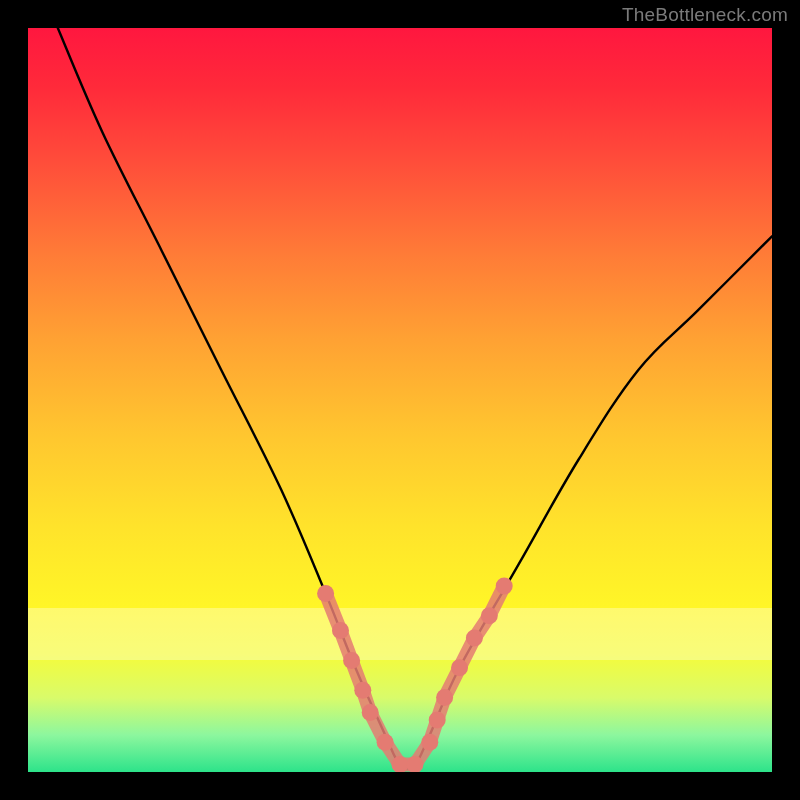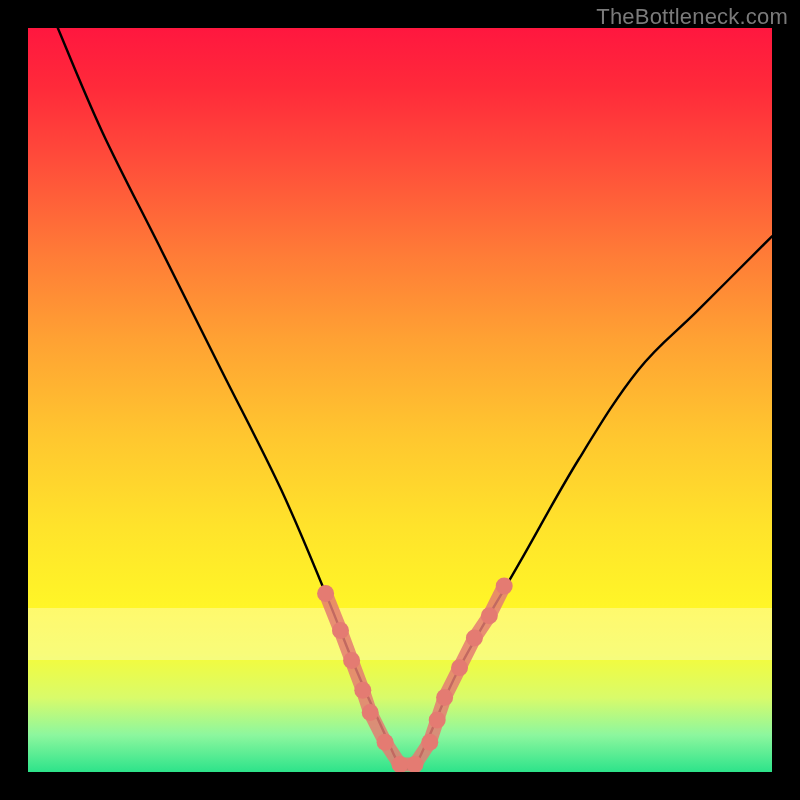--- a/index.html
+++ b/index.html
@@ -51,21 +51,21 @@
     right: 0;
     top: 78%;
     height: 7%;
     background: rgba(255, 255, 240, 0.35);
   }
   .watermark {
     position: absolute;
     top: 4px;
     right: 12px;
     color: #7a7a7a;
-    font-size: 22px;
+    font-size: 19px;
     letter-spacing: 0.2px;
     font-weight: 400;
     user-select: none;
   }
   svg.curve {
     position: absolute;
     inset: 0;
   }
 </style>
 </head>

